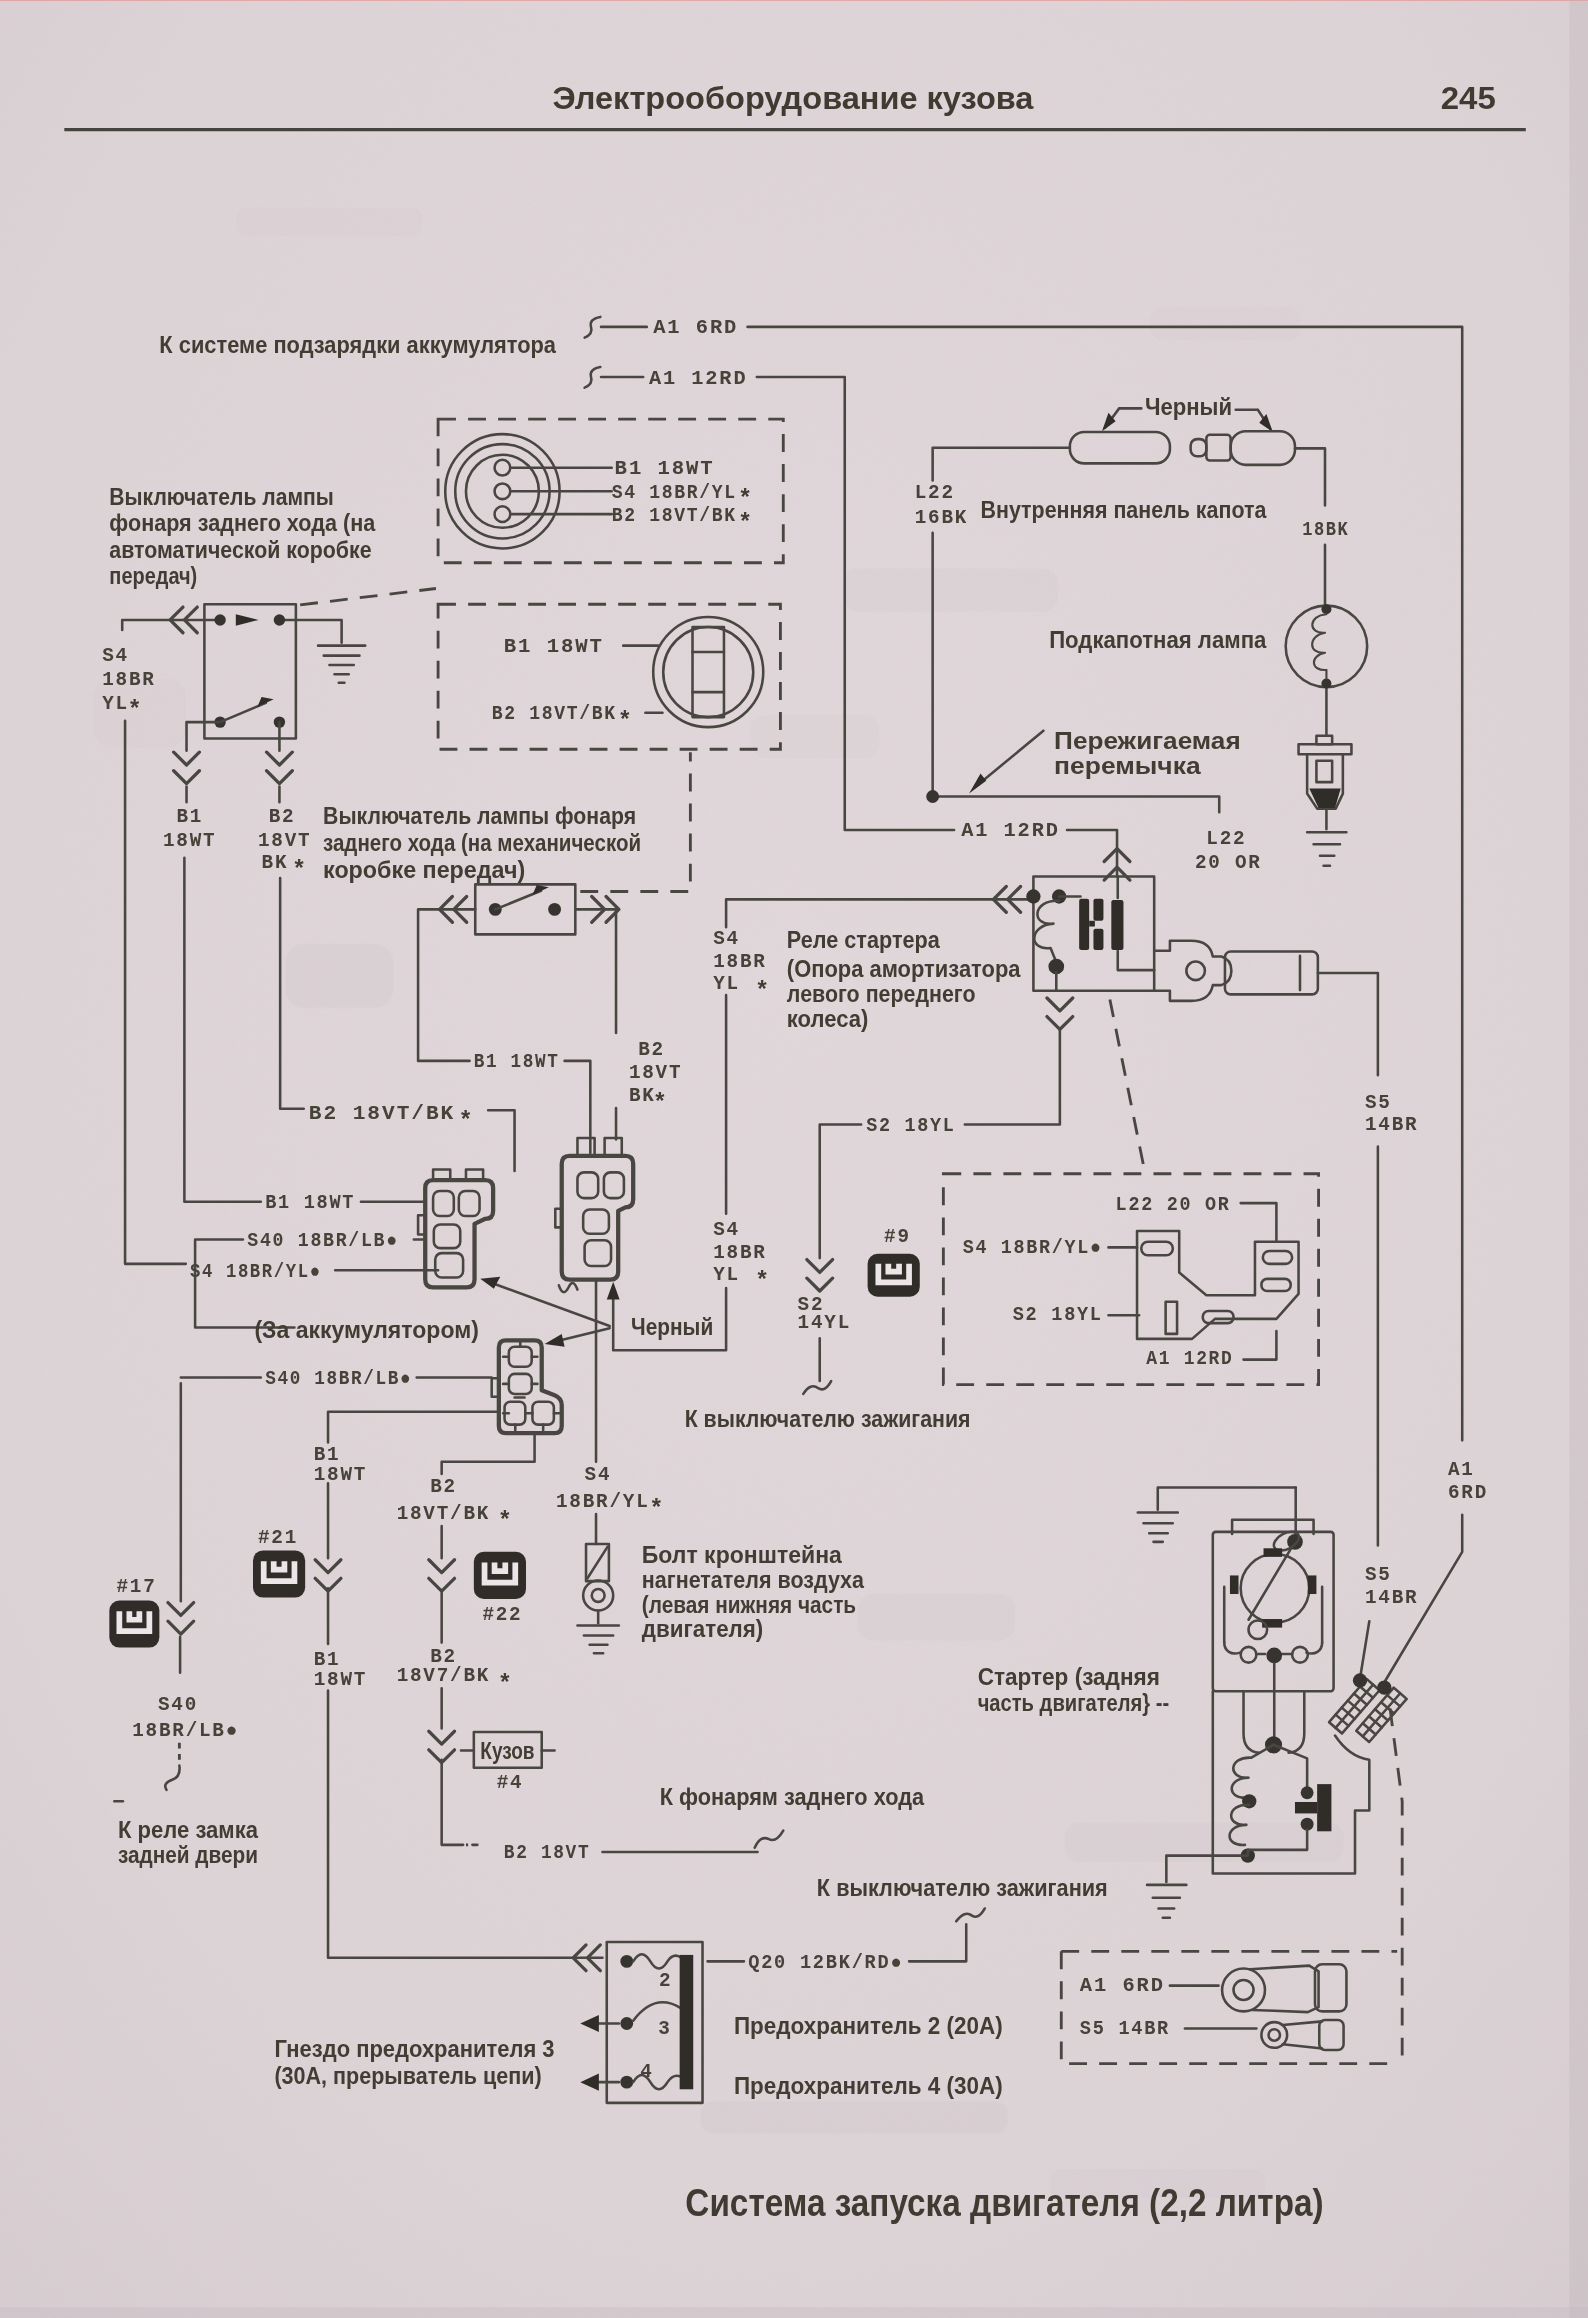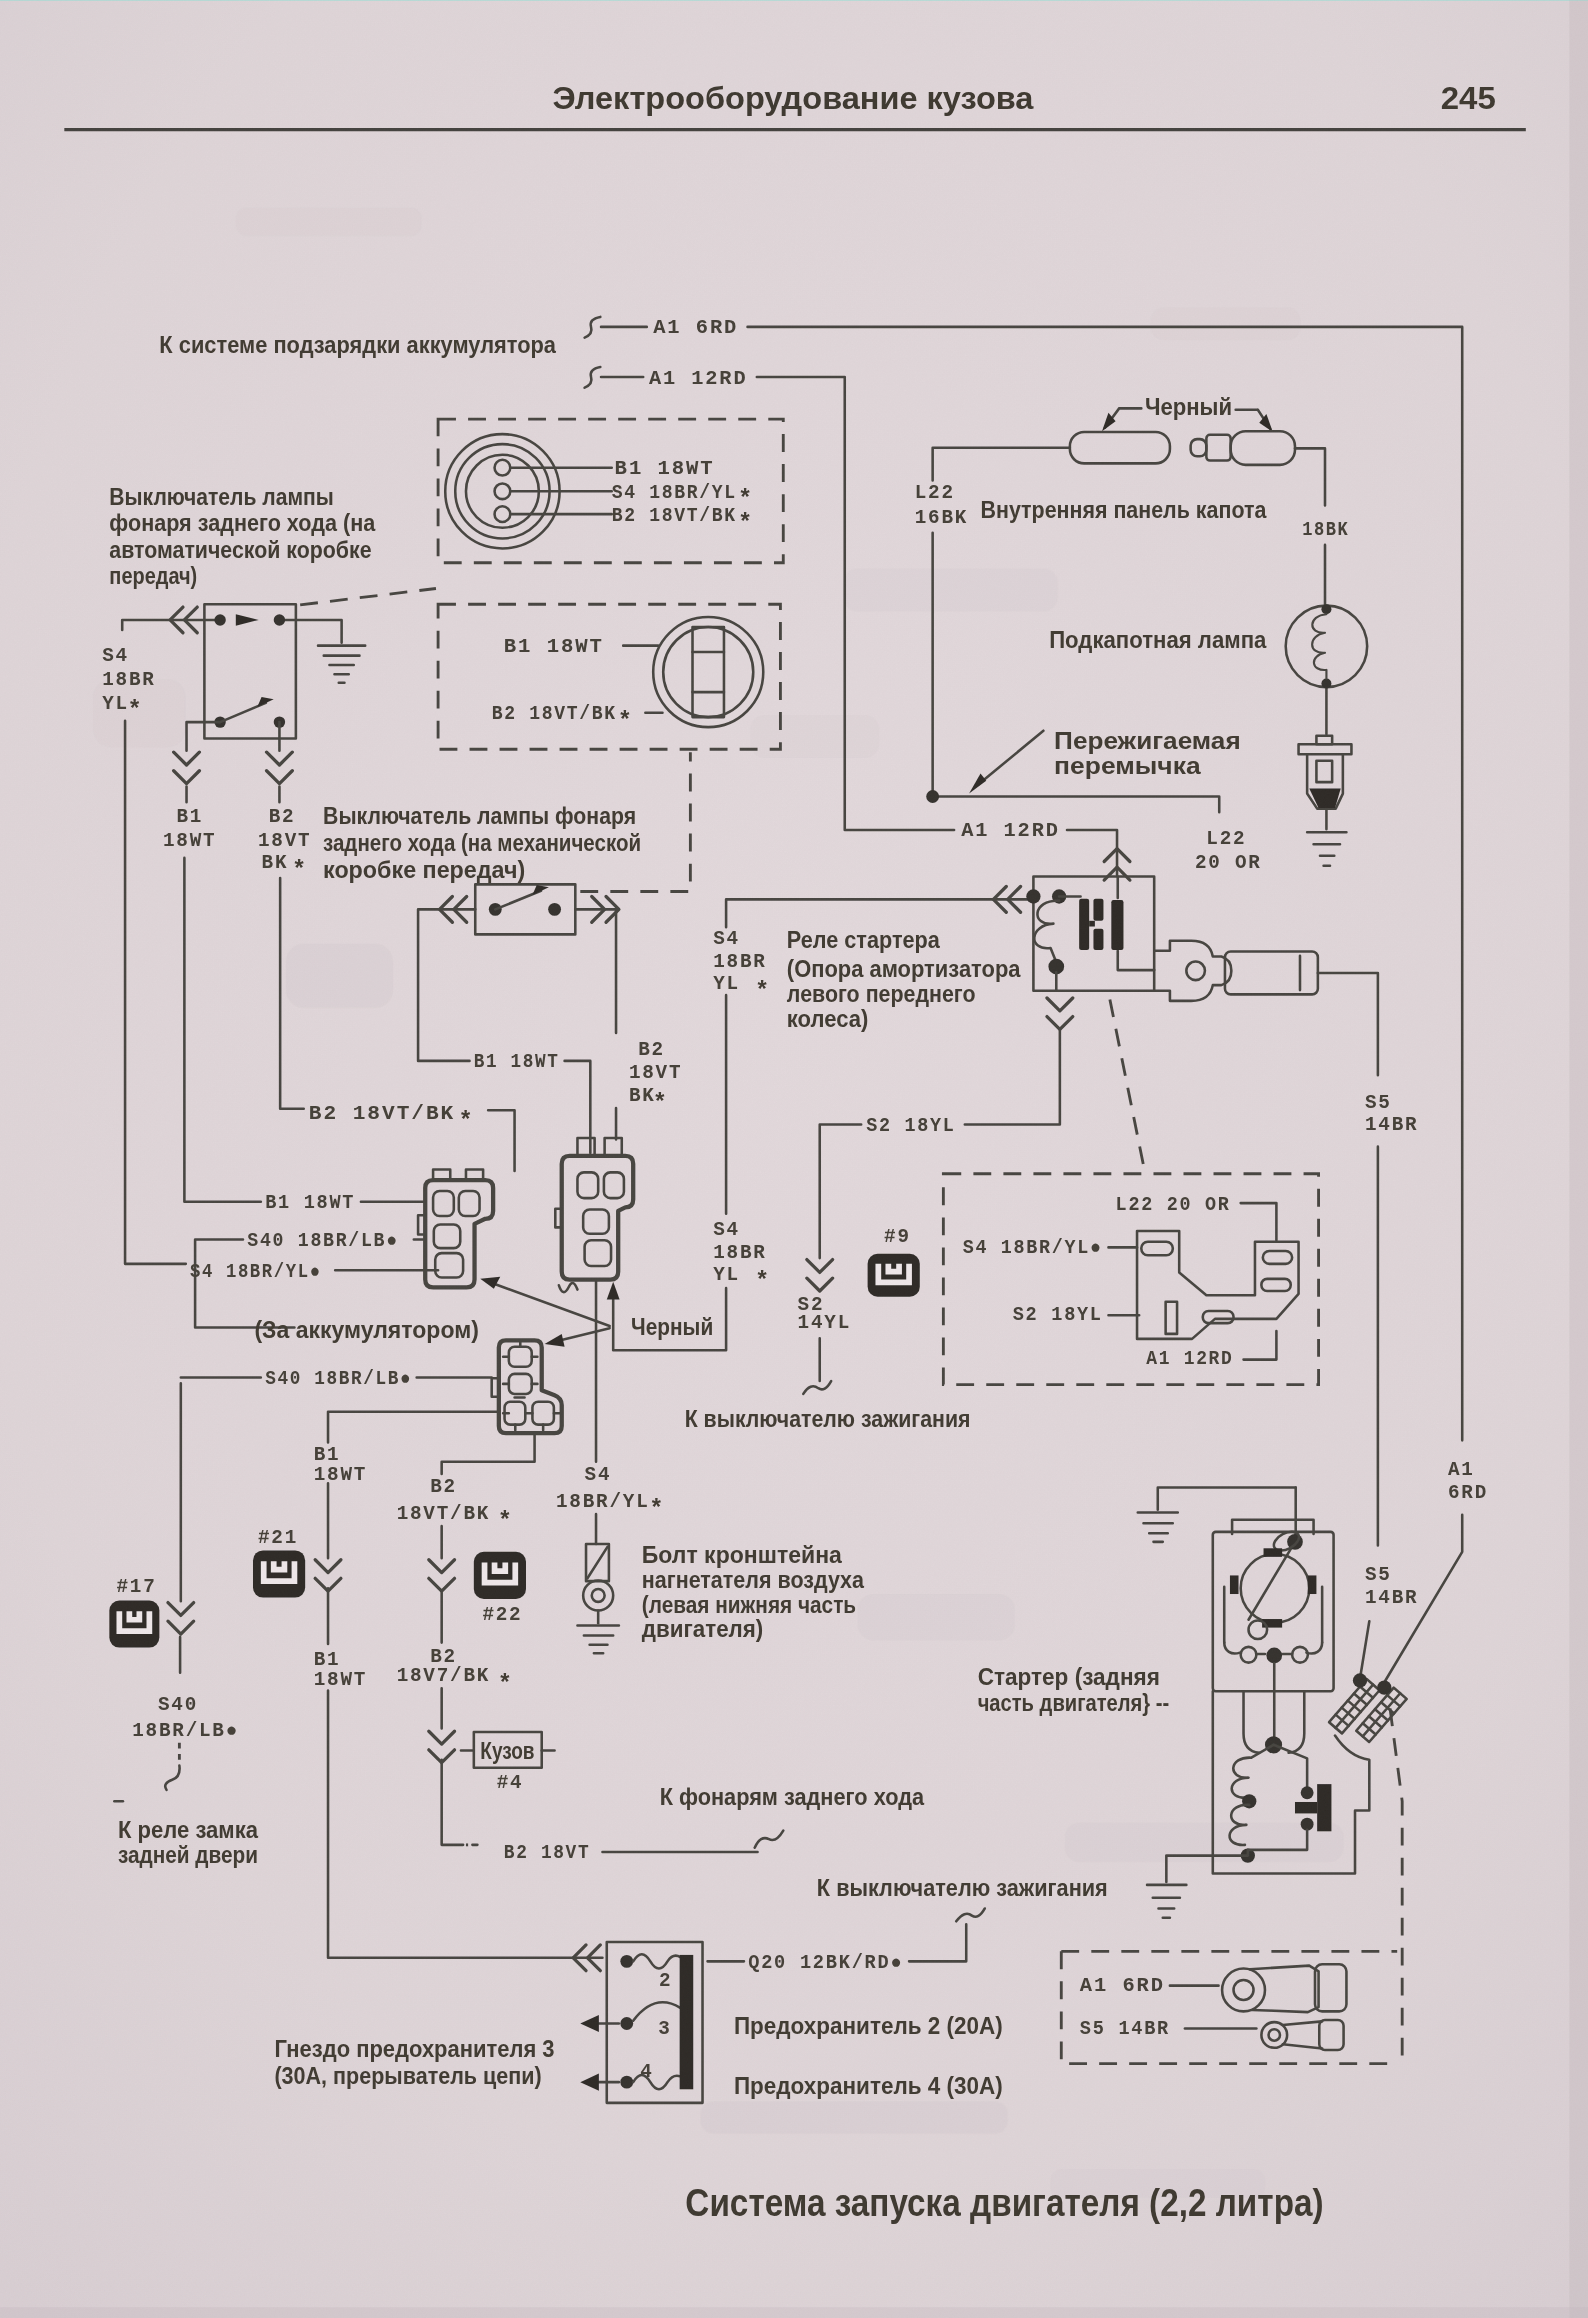--- a/index.html
+++ b/index.html
@@ -1,16 +1,16 @@
 <!DOCTYPE html>
 <html style="font-size:11.4px"><head>
 <meta charset="utf-8">
 <style>
   html,body{margin:0;padding:0;background:#d8cdd1;}
-  #page{width:1588px;height:2319px;position:relative;background:#5eead4;}
+  #page{width:1588px;height:2319px;position:relative;background:#ef4444;}
   svg{position:absolute;left:0;top:0;}
   .w{stroke:#474540;stroke-width:3.6;fill:none;stroke-linecap:round;stroke-linejoin:round;}
   .wd{stroke:#474540;stroke-width:4;fill:none;stroke-dasharray:25 17;stroke-linecap:butt;}
   .bk{fill:#2e2c28;stroke:none;}
   .dot{fill:#35332f;stroke:none;}
   .m{font:bold 27px "Liberation Mono",monospace;fill:#454038;letter-spacing:2.5px;white-space:pre;}
   .r{font:bold 33px "Liberation Sans",sans-serif;fill:#403a30;}
   .h{font:bold 45px "Liberation Sans",sans-serif;fill:#3e3930;}
   .f{font:bold 55px "Liberation Sans",sans-serif;fill:#3e3930;}
   .blot{fill:#b9aeb6;opacity:0.35;}

